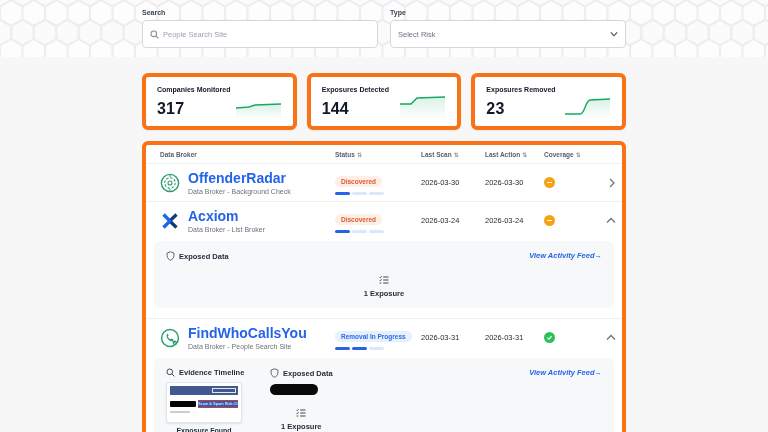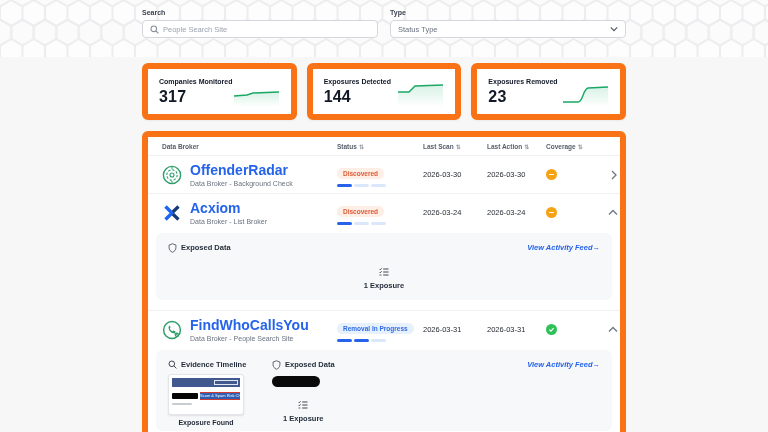--- a/index.html
+++ b/index.html
@@ -12,30 +12,30 @@
     color: #1f2937;
   }
   .hex-band { position: absolute; top: 0; left: 0; width: 768px; height: 57px; }
   .page { position: relative; width: 484px; margin: 0 auto; padding-top: 9px; }
 
   
   .filters { display: flex; gap: 12px; }
   .filter { flex: 1; }
   .filter-label { display: flex; align-items: center; gap: 3px; font-size: 7px; font-weight: 700; color: #3b4351; margin-bottom: 4px; }
   .control {
-    height: 18px; background: #fff; border: 1px solid #d4d7dc; border-radius: 4px;
+    height: 28px; background: #fff; border: 1px solid #d4d7dc; border-radius: 4px;
     display: flex; align-items: center; padding: 0 7px; font-size: 7.5px; color: #6b7280; gap: 4px;
   }
   .control input { border: 0; outline: 0; flex: 1; font-size: 7.5px; color: #374151; font-family: "Liberation Sans", sans-serif; background: transparent; }
   .control input::placeholder { color: #9ca3af; }
   .select-value { flex: 1; }
 
   
   .stats { display: flex; gap: 10px; margin-top: 25px; }
-  .card { background: #fff; border: 6px solid #f97316; border-radius: 6px; box-shadow: 0 1px 2px rgba(16,24,40,.05); }
+  .card { background: #fff; border: 4px solid #f97316; border-radius: 6px; box-shadow: 0 1px 2px rgba(16,24,40,.05); }
   .stat { flex: 1; height: 57px; padding: 9px 11px; position: relative; }
   .stat-label { font-size: 7px; font-weight: 700; color: #111827; }
   .stat-value { position: absolute; left: 11px; bottom: 8px; font-size: 16px; font-weight: 700; color: #111827; letter-spacing: .2px; }
   .spark { position: absolute; right: 10px; bottom: 7px; }
 
   
   .table { margin-top: 11px; overflow: hidden; padding-bottom: 4px; }
   .thead, .trow { display: grid; grid-template-columns: 175px 86px 64px 59px 54px 18px; align-items: center; padding: 0 14px; }
   .thead { padding-top: 6px; padding-bottom: 5px; font-size: 6.5px; font-weight: 700; color: #565e6b; }
   .th { display: flex; align-items: center; gap: 2px; }
@@ -52,21 +52,21 @@
   .seg--filled { background: #2563eb; }
   .date-cell { font-size: 7.5px; color: #252b33; }
   .cov { width: 11px; height: 11px; border-radius: 50%; display: flex; align-items: center; justify-content: center; }
   .cov--partial { background: #f6a215; }
   .cov--partial::after { content: ""; width: 5px; height: 1.6px; background: #fff; border-radius: 1px; }
   .cov--covered { background: #2fc157; }
   .chev-btn { display: flex; justify-content: flex-end; }
 
   
   .panel { margin: 2px 8px 10px; background: #f7f8f9; border-radius: 6px; padding: 10px 12px; position: relative; }
-  .panel-head { display: flex; align-items: flex-start; gap: 4px; font-size: 7.5px; font-weight: 700; color: #1f2937; }
+  .panel-head { display: flex; align-items: center; gap: 4px; font-size: 7.5px; font-weight: 700; color: #1f2937; }
   .view-feed { position: absolute; top: 10px; right: 12px; display: flex; align-items: center; gap: 0; font-size: 7.5px; font-weight: 700; color: #2563eb; cursor: pointer; font-style: italic; }
   .no-data { font-size: 7.5px; font-style: italic; color: #9aa1ab; margin-top: 6px; }
   .exposure-row { display: flex; align-items: center; gap: 4px; font-size: 7.5px; font-weight: 700; color: #1f2937; margin-top: 14px; flex-direction: column; }
   .panel2-cols { display: flex; }
   .pcol-left { width: 90px; }
   .pcol-mid { margin-left: 14px; }
   .evidence-thumb {
     width: 76px; height: 41px; margin-top: 5px; background: #fff; border: 1px solid #e3e5e9;
     border-radius: 3px; box-shadow: 0 1px 2px rgba(0,0,0,.1); padding: 3px; cursor: pointer;
   }
@@ -104,21 +104,21 @@
         <svg width="9" height="9" viewBox="0 0 9 9">
             <circle cx="3.8" cy="3.8" r="2.8" fill="none" stroke="#8a919c" stroke-width="1.1"></circle>
             <line x1="6" y1="6" x2="8.4" y2="8.4" stroke="#8a919c" stroke-width="1.1"></line>
           </svg>
         <input type="text" placeholder="People Search Site" style="">
       </div>
     </div>
     <div class="filter">
       <div class="filter-label">Type</div>
       <div class="control">
-        <span class="select-value">Status Type</span>
+        <span class="select-value">Select Risk</span>
         <svg width="8" height="6" viewBox="0 0 10 7">
             <polyline points="1,1.5 5,5.5 9,1.5" fill="none" stroke="#4b5563" stroke-width="1.4"></polyline>
           </svg>
       </div>
     </div>
   </div>
 
   <div class="stats">
     <div class="card stat">
       <div class="stat-label">Companies Monitored</div>

